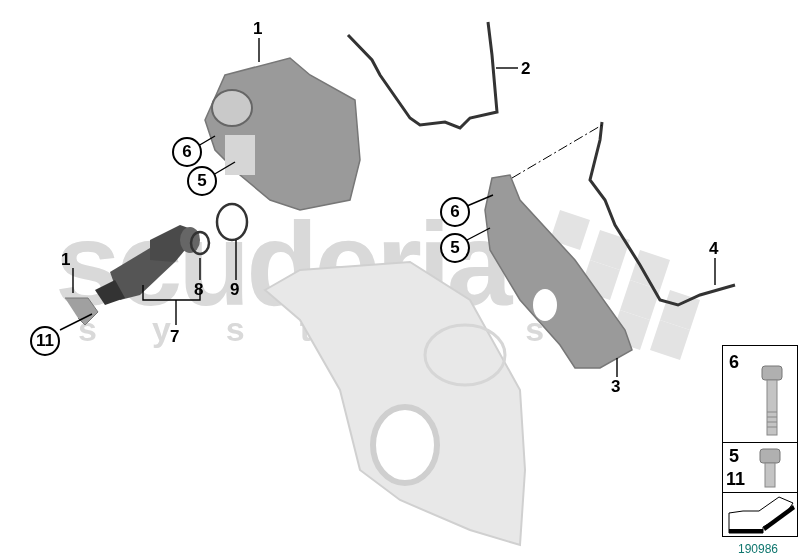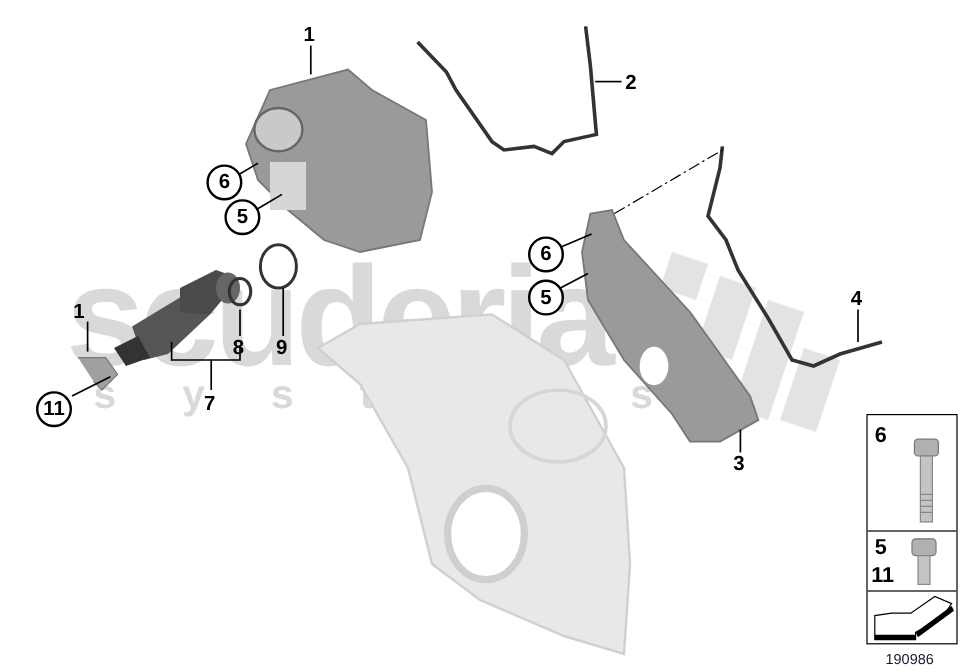--- a/index.html
+++ b/index.html
@@ -5,21 +5,21 @@
   html,body{margin:0;padding:0;background:#ffffff;}
   body{width:800px;height:560px;position:relative;overflow:hidden;font-family:"Liberation Sans",sans-serif;}
   #canvas{position:absolute;left:0;top:0;width:800px;height:560px;}
   .wm-big{position:absolute;left:55px;top:205px;font-size:118px;font-weight:bold;letter-spacing:-4px;color:#d9d9d9;line-height:1;font-family:"Liberation Sans",sans-serif;}
   .wm-small{position:absolute;left:78px;top:312px;font-size:34px;font-weight:bold;color:#d9d9d9;letter-spacing:55px;line-height:1;font-family:"Liberation Sans",sans-serif;}
   .callout{position:absolute;font-weight:bold;font-size:17px;color:#000;line-height:1;font-family:"Liberation Sans",sans-serif;}
   .circ{position:absolute;width:30px;height:30px;border:2px solid #000;border-radius:50%;box-sizing:border-box;background:#fff;display:flex;align-items:center;justify-content:center;font-weight:bold;font-size:17px;font-family:"Liberation Sans",sans-serif;}
   .legend{position:absolute;left:722px;top:345px;width:76px;height:192px;border:1.5px solid #000;box-sizing:border-box;background:#fff;}
   .legend .cell{position:absolute;left:0;width:100%;border-bottom:1.5px solid #000;box-sizing:border-box;}
   .legend .num{position:absolute;font-weight:bold;font-size:18px;font-family:"Liberation Sans",sans-serif;}
-  .diagram-id{position:absolute;left:738px;top:542px;font-size:12px;color:#0f172a;font-family:"Liberation Sans",sans-serif;}
+  .diagram-id{position:absolute;left:738px;top:542px;font-size:12px;color:#0f766e;font-family:"Liberation Sans",sans-serif;}
 </style>
 </head>
 <body>
 
 <div id="canvas">
 
   <div class="wm-big">scuderia</div>
   <div class="wm-small">systems</div>
 
   <svg width="800" height="560" style="position:absolute;left:0;top:0">

